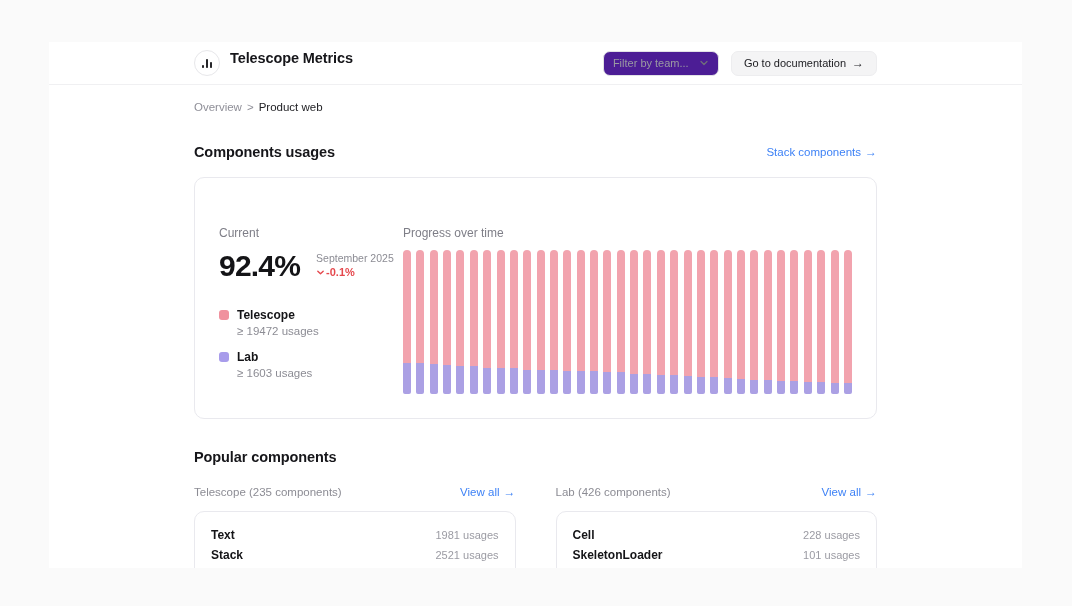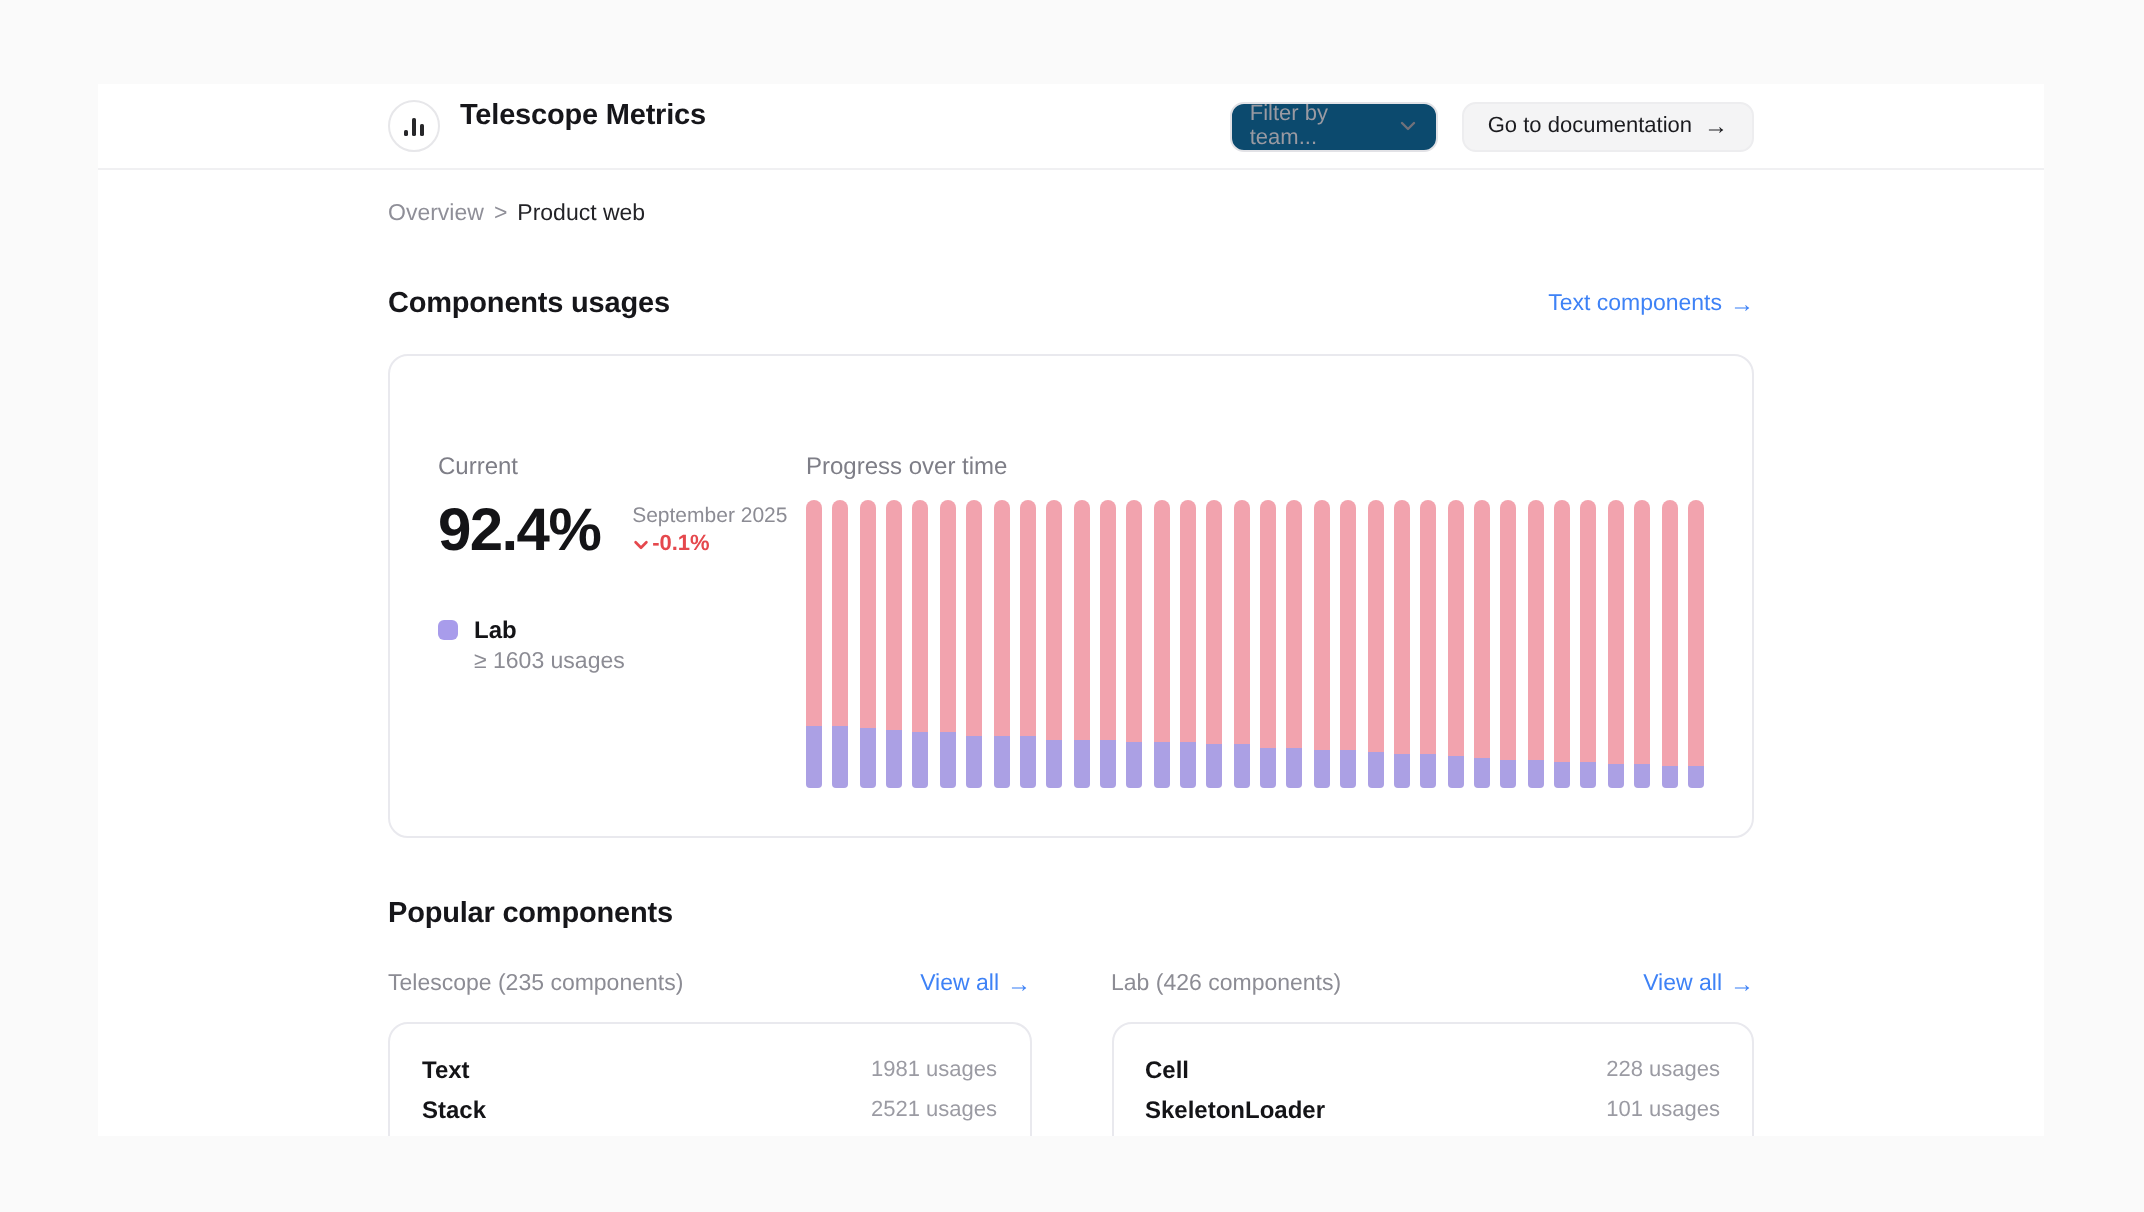--- a/index.html
+++ b/index.html
@@ -28,22 +28,22 @@
   }
   .header-left { display: flex; align-items: flex-start; gap: 10px; }
   .logo-circle {
     width: 26px; height: 26px; border-radius: 50%;
     border: 1px solid #e7e7ea; background: #fff;
     display: flex; align-items: center; justify-content: center;
   }
   .app-title { font-size: 14.5px; font-weight: 700; letter-spacing: -0.1px; }
   .header-right { display: flex; align-items: center; gap: 12px; }
   .team-select {
-    width: 104px; height: 25px;
-    border: 1px solid #e2e2e6; border-radius: 7px; background: #0c4a6e;
+    width: 116px; height: 25px;
+    border: 1px solid #e2e2e6; border-radius: 7px; background: #4c1d95;
     display: flex; align-items: center; justify-content: space-between;
     padding: 0 9px; font-size: 11px; color: #9a9aa2; cursor: pointer;
   }
   .doc-button {
     height: 25px; padding: 0 12px;
     background: #f4f4f5; border: 1px solid #ededef; border-radius: 7px;
     display: flex; align-items: center; gap: 6px;
     font-size: 11px; font-weight: 500; color: #1b1b1f; cursor: pointer;
   }
   .arrow { font-size: 12px; line-height: 1; }
@@ -171,21 +171,21 @@
 
     <div class="breadcrumb">
       <span>Overview</span>
       <span>&gt;</span>
       <span class="crumb-current">Product web</span>
     </div>
 
     <div class="section-row usages-row">
       <div class="section-title">Components usages</div>
       <a class="blue-link">
-        <span>Text components</span>
+        <span>Stack components</span>
         <span class="arrow">→</span>
       </a>
     </div>
 
     <div class="usage-card">
       <div class="usage-left">
         <div class="muted-label">Current</div>
         <div class="current-value-row">
           <div class="big-value">92.4%</div>
           <div class="value-meta">
@@ -195,20 +195,27 @@
                 <svg width="9" height="9" viewBox="0 0 10 10">
                     <polyline points="2,3.5 5,6.5 8,3.5" fill="none" stroke="#e5484d" stroke-width="1.5" stroke-linecap="round" stroke-linejoin="round"></polyline>
                   </svg>
               </span>
               <span>-0.1%</span>
             </div>
           </div>
         </div>
         <div class="legend">
           <div class="legend-item">
+            <span class="legend-swatch" style="background: rgb(240, 145, 158);"></span>
+            <div>
+              <div class="legend-name">Telescope</div>
+              <div class="legend-detail">≥ 19472 usages</div>
+            </div>
+          </div>
+          <div class="legend-item">
             <span class="legend-swatch" style="background: rgb(168, 156, 235);"></span>
             <div>
               <div class="legend-name">Lab</div>
               <div class="legend-detail">≥ 1603 usages</div>
             </div>
           </div>
         </div>
       </div>
       <div class="usage-chart">
         <div class="muted-label">Progress over time</div>

